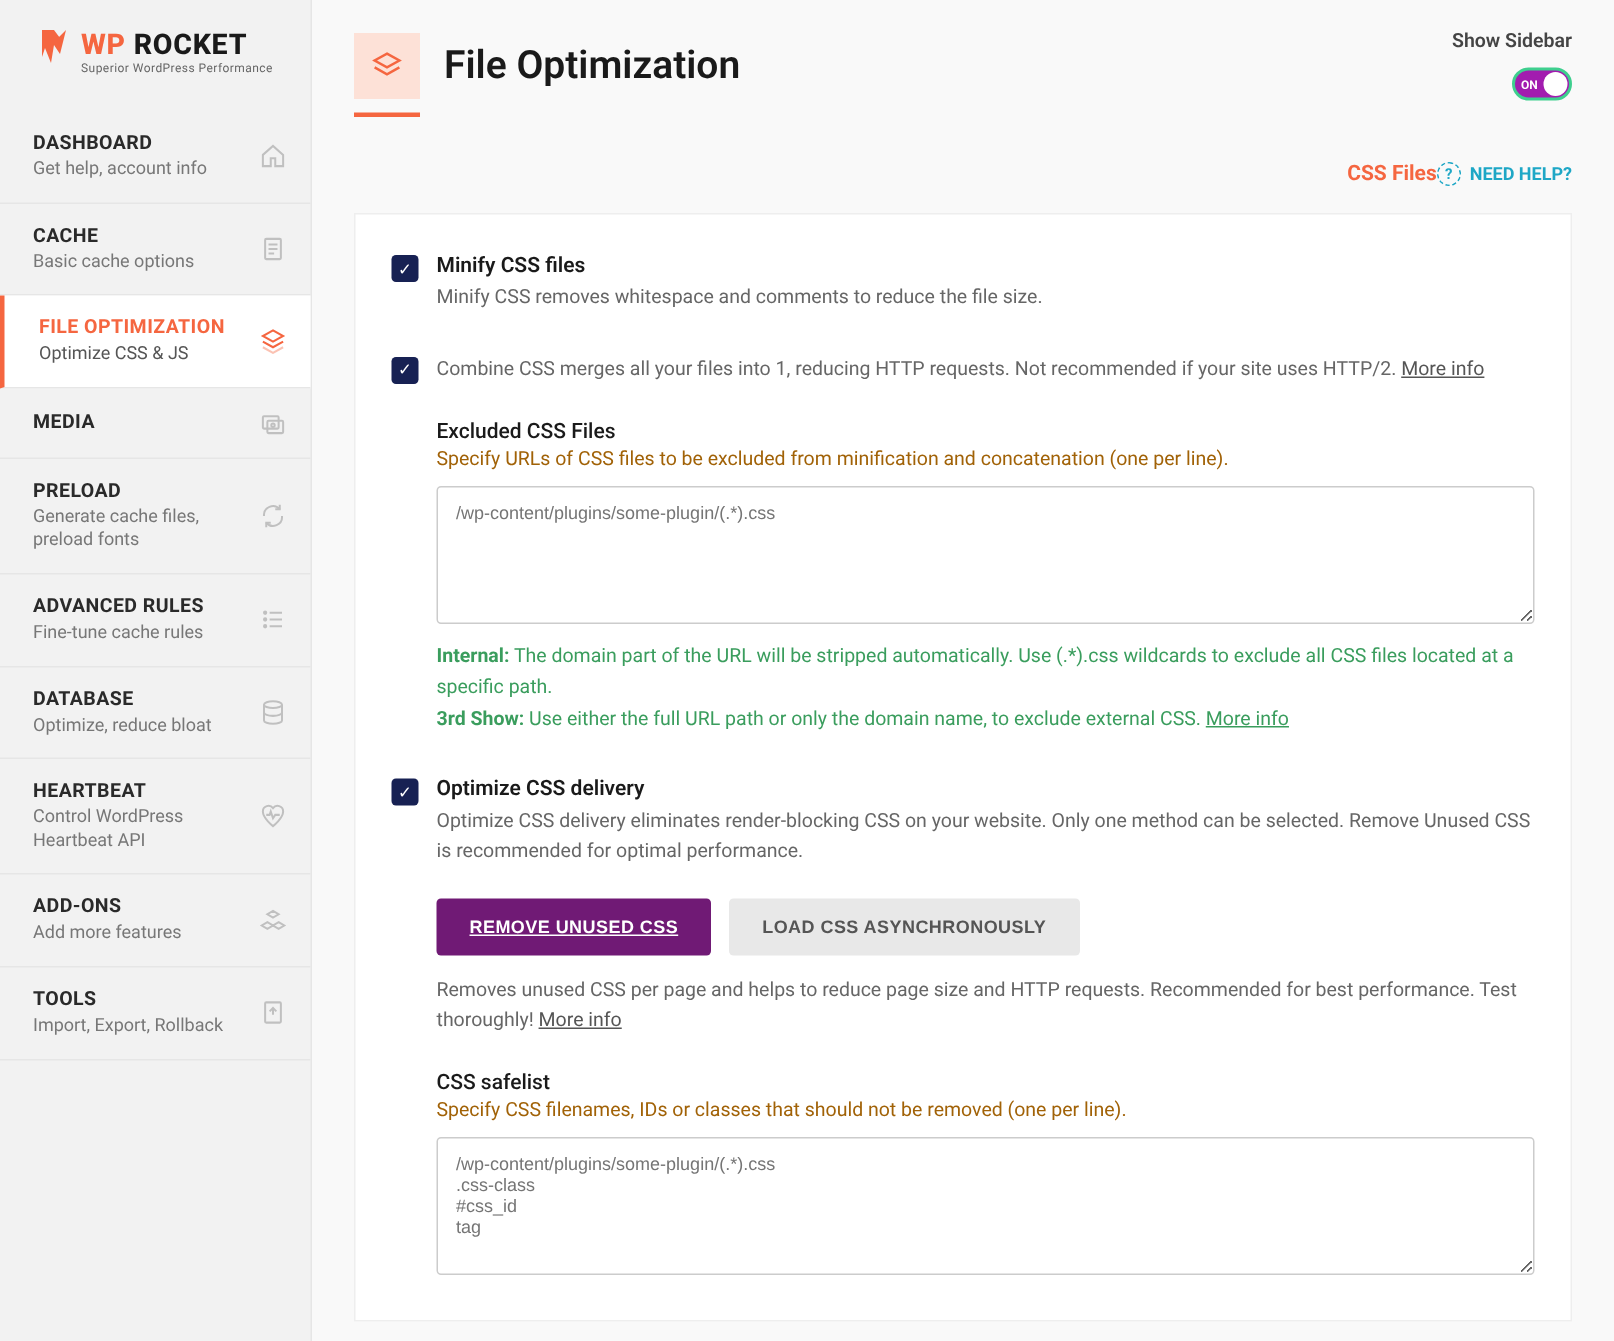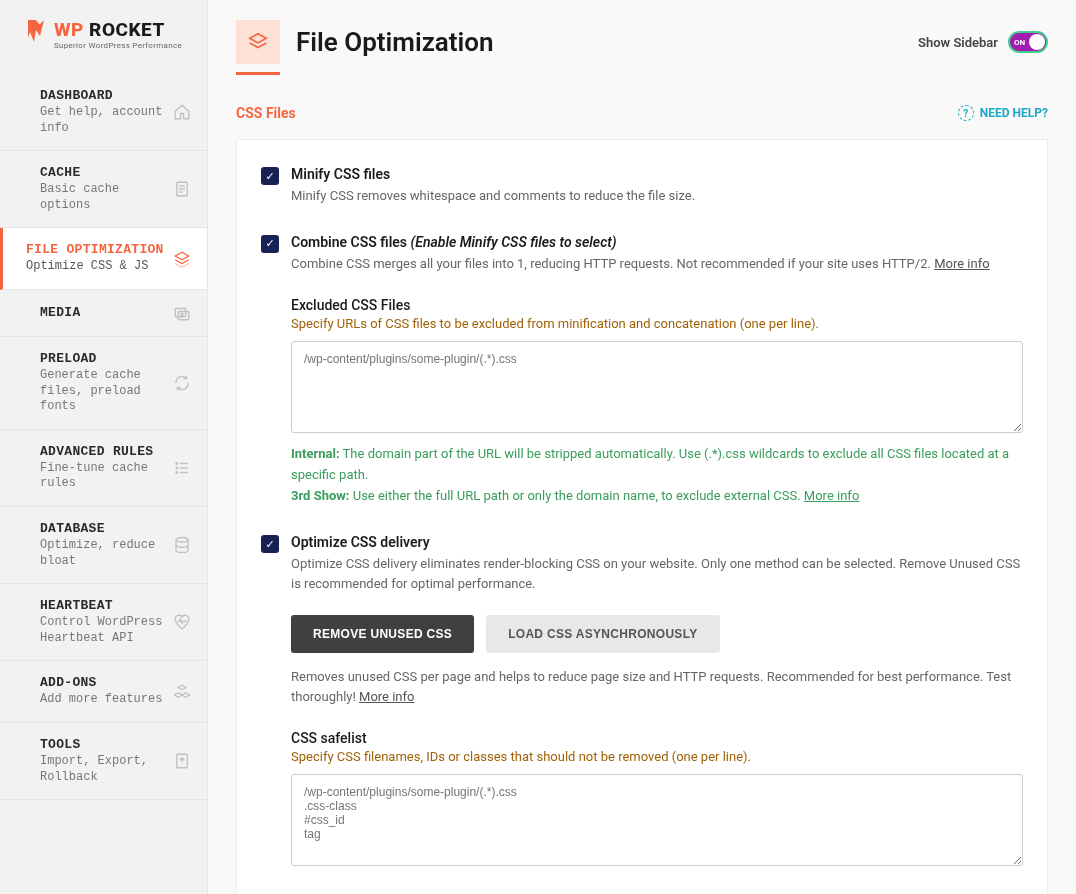--- a/index.html
+++ b/index.html
@@ -5,41 +5,41 @@
 * { margin: 0; padding: 0; box-sizing: border-box; }
 body { font-family: -apple-system, BlinkMacSystemFont, "Segoe UI", Roboto, Arial, sans-serif; background: #f9f9f9; color: #333; font-size: 14px; }
 .app { display: flex; min-height: 894px; }
 .sidebar { width: 208px; background: #f2f2f2; border-right: 1px solid #e6e6e6; }
 .logo { padding: 18px 16px 24px 26px; display: flex; align-items: flex-start; }
 .logo-mark { width: 20px; height: 32px; position: relative; }
 .logo-text { margin-left: 8px; }
 .logo-main { font-size: 19px; font-weight: 800; letter-spacing: 0.5px; color: #1a1a1a; }
 .logo-main .wp { color: #f56640; }
 .logo-sub { font-size: 8px; color: #666; letter-spacing: 0.3px; }
-.nav-item { border-bottom: 1px solid #e6e6e6; padding: 14px 16px 14px 40px; display: flex; justify-content: space-between; align-items: center; cursor: pointer; position: relative; font-family: Liberation Mono, monospace; }
+.nav-item { border-bottom: 1px solid #e6e6e6; padding: 14px 16px 14px 22px; display: flex; justify-content: space-between; align-items: center; cursor: pointer; position: relative; }
 .nav-item.active { background: #fff; border-left: 3px solid #f56640; padding-left: 23px; }
 .nav-item-text { flex: 1; }
 .nav-title { font-size: 13px; font-weight: 700; color: #2a2a2a; letter-spacing: 0.3px; }
 .nav-item.active .nav-title { color: #f56640; }
 .nav-sub { font-size: 12px; color: #777; margin-top: 2px; line-height: 1.3; }
 .nav-item.active .nav-sub { color: #555; }
 .nav-icon { width: 18px; height: 18px; opacity: 0.35; flex-shrink: 0; }
 .nav-item.active .nav-icon { opacity: 1; }
 .main { flex: 1; padding: 20px 28px 20px 28px; }
 .page-header { display: flex; align-items: center; justify-content: space-between; margin-bottom: 8px; }
 .page-title-wrap { display: flex; align-items: center; }
 .page-icon { width: 44px; height: 44px; background: #fde1d7; display: flex; align-items: center; justify-content: center; margin-right: 16px; }
 .page-title { font-size: 26px; font-weight: 600; color: #1a1a1a; }
-.sidebar-toggle { display: flex; align-items: center; gap: 10px; }
+.sidebar-toggle { display: flex; align-items: flex-end; gap: 10px; flex-direction: column; }
 .toggle-label { font-size: 13px; font-weight: 600; color: #444; }
 .toggle { width: 40px; height: 22px; border-radius: 11px; border: 2px solid #3ecf8e; background: #a21caf; position: relative; display: flex; align-items: center; }
 .toggle-on { position: absolute; left: 4px; font-size: 8px; font-weight: 700; color: #fff; }
 .toggle-knob { width: 16px; height: 16px; background: #fff; border-radius: 50%; position: absolute; right: 1px; }
 .tab-indicator { width: 44px; height: 3px; background: #f56640; margin-bottom: 30px; }
-.section-head { display: flex; justify-content: space-between; align-items: center; margin-bottom: 18px; }
+.section-head { display: flex; justify-content: flex-end; align-items: center; margin-bottom: 18px; }
 .section-title { font-size: 14px; font-weight: 700; color: #f56640; }
 .help-link { display: flex; align-items: center; gap: 6px; color: #1ea7c6; font-size: 12px; font-weight: 700; }
 .help-icon { width: 16px; height: 16px; border: 1.7px dashed #1ea7c6; border-radius: 50%; display: flex; align-items: center; justify-content: center; font-size: 10px; color: #1ea7c6; }
 .panel { background: #fff; border: 1px solid #eee; padding: 26px 24px; }
 .option { display: flex; margin-bottom: 28px; }
 .option:last-child { margin-bottom: 0; }
 .checkbox { width: 18px; height: 18px; background: #172153; border-radius: 3px; display: flex; align-items: center; justify-content: center; flex-shrink: 0; margin-right: 12px; margin-top: 1px; }
 .check { color: #fff; font-size: 11px; }
 .option-body { flex: 1; }
 .option-title { font-size: 14px; font-weight: 600; color: #1a1a1a; margin-bottom: 4px; }
@@ -48,21 +48,21 @@
 .more-info { color: #555; text-decoration: underline; }
 .sub-block { margin-top: 24px; }
 .sub-title { font-size: 14px; font-weight: 500; color: #1a1a1a; margin-bottom: 3px; }
 .sub-desc { font-size: 13px; color: #a16207; margin-bottom: 10px; }
 textarea { width: 100%; border: 1px solid #ccc; border-radius: 3px; padding: 10px 12px; font-family: Arial, sans-serif; font-size: 12px; color: #555; resize: both; }
 .note { font-size: 13px; color: #3a9d5d; line-height: 1.6; margin-top: 8px; }
 .note strong { font-weight: 700; }
 .note .more-info { color: #3a9d5d; }
 .btn-row { display: flex; gap: 12px; margin-top: 22px; margin-bottom: 14px; }
 .btn { padding: 12px 22px; border-radius: 3px; font-size: 12px; font-weight: 700; letter-spacing: 0.3px; border: none; cursor: pointer; }
-.btn-primary { background: #404040; color: #fff; }
+.btn-primary { background: #701a75; color: #fff; text-decoration: underline; }
 .btn-secondary { background: #e8e8e8; color: #555; }
 svg { display: block; }
 </style>
 </head>
 <body>
 
 <div class="app">
   <aside class="sidebar">
     <div class="logo">
       <div class="logo-mark">
@@ -223,21 +223,20 @@
           <div class="option-title">Minify CSS files</div>
           <div class="option-desc">Minify CSS removes whitespace and comments to reduce the file size.</div>
         </div>
       </div>
 
       <div class="option">
         <div class="checkbox">
             <span class="check">✓</span>
           </div>
         <div class="option-body">
-          <div class="option-title"><span>Combine CSS files </span><span class="hint">(Enable Minify CSS files to select)</span></div>
           <div class="option-desc"><span>Combine CSS merges all your files into 1, reducing HTTP requests. Not recommended if your site uses HTTP/2. </span><a class="more-info">More info</a></div>
 
           <div class="sub-block">
             <div class="sub-title">Excluded CSS Files</div>
             <div class="sub-desc">Specify URLs of CSS files to be excluded from minification and concatenation (one per line).</div>
             <textarea rows="5" placeholder="/wp-content/plugins/some-plugin/(.*).css" style=""></textarea>
             <div class="note">
               <strong>Internal:</strong><span> The domain part of the URL will be stripped automatically. Use (.*).css wildcards to exclude all CSS files located at a specific path.</span><br>
               <strong>3rd Show:</strong><span> Use either the full URL path or only the domain name, to exclude external CSS. </span><a class="more-info">More info</a>
             </div>

